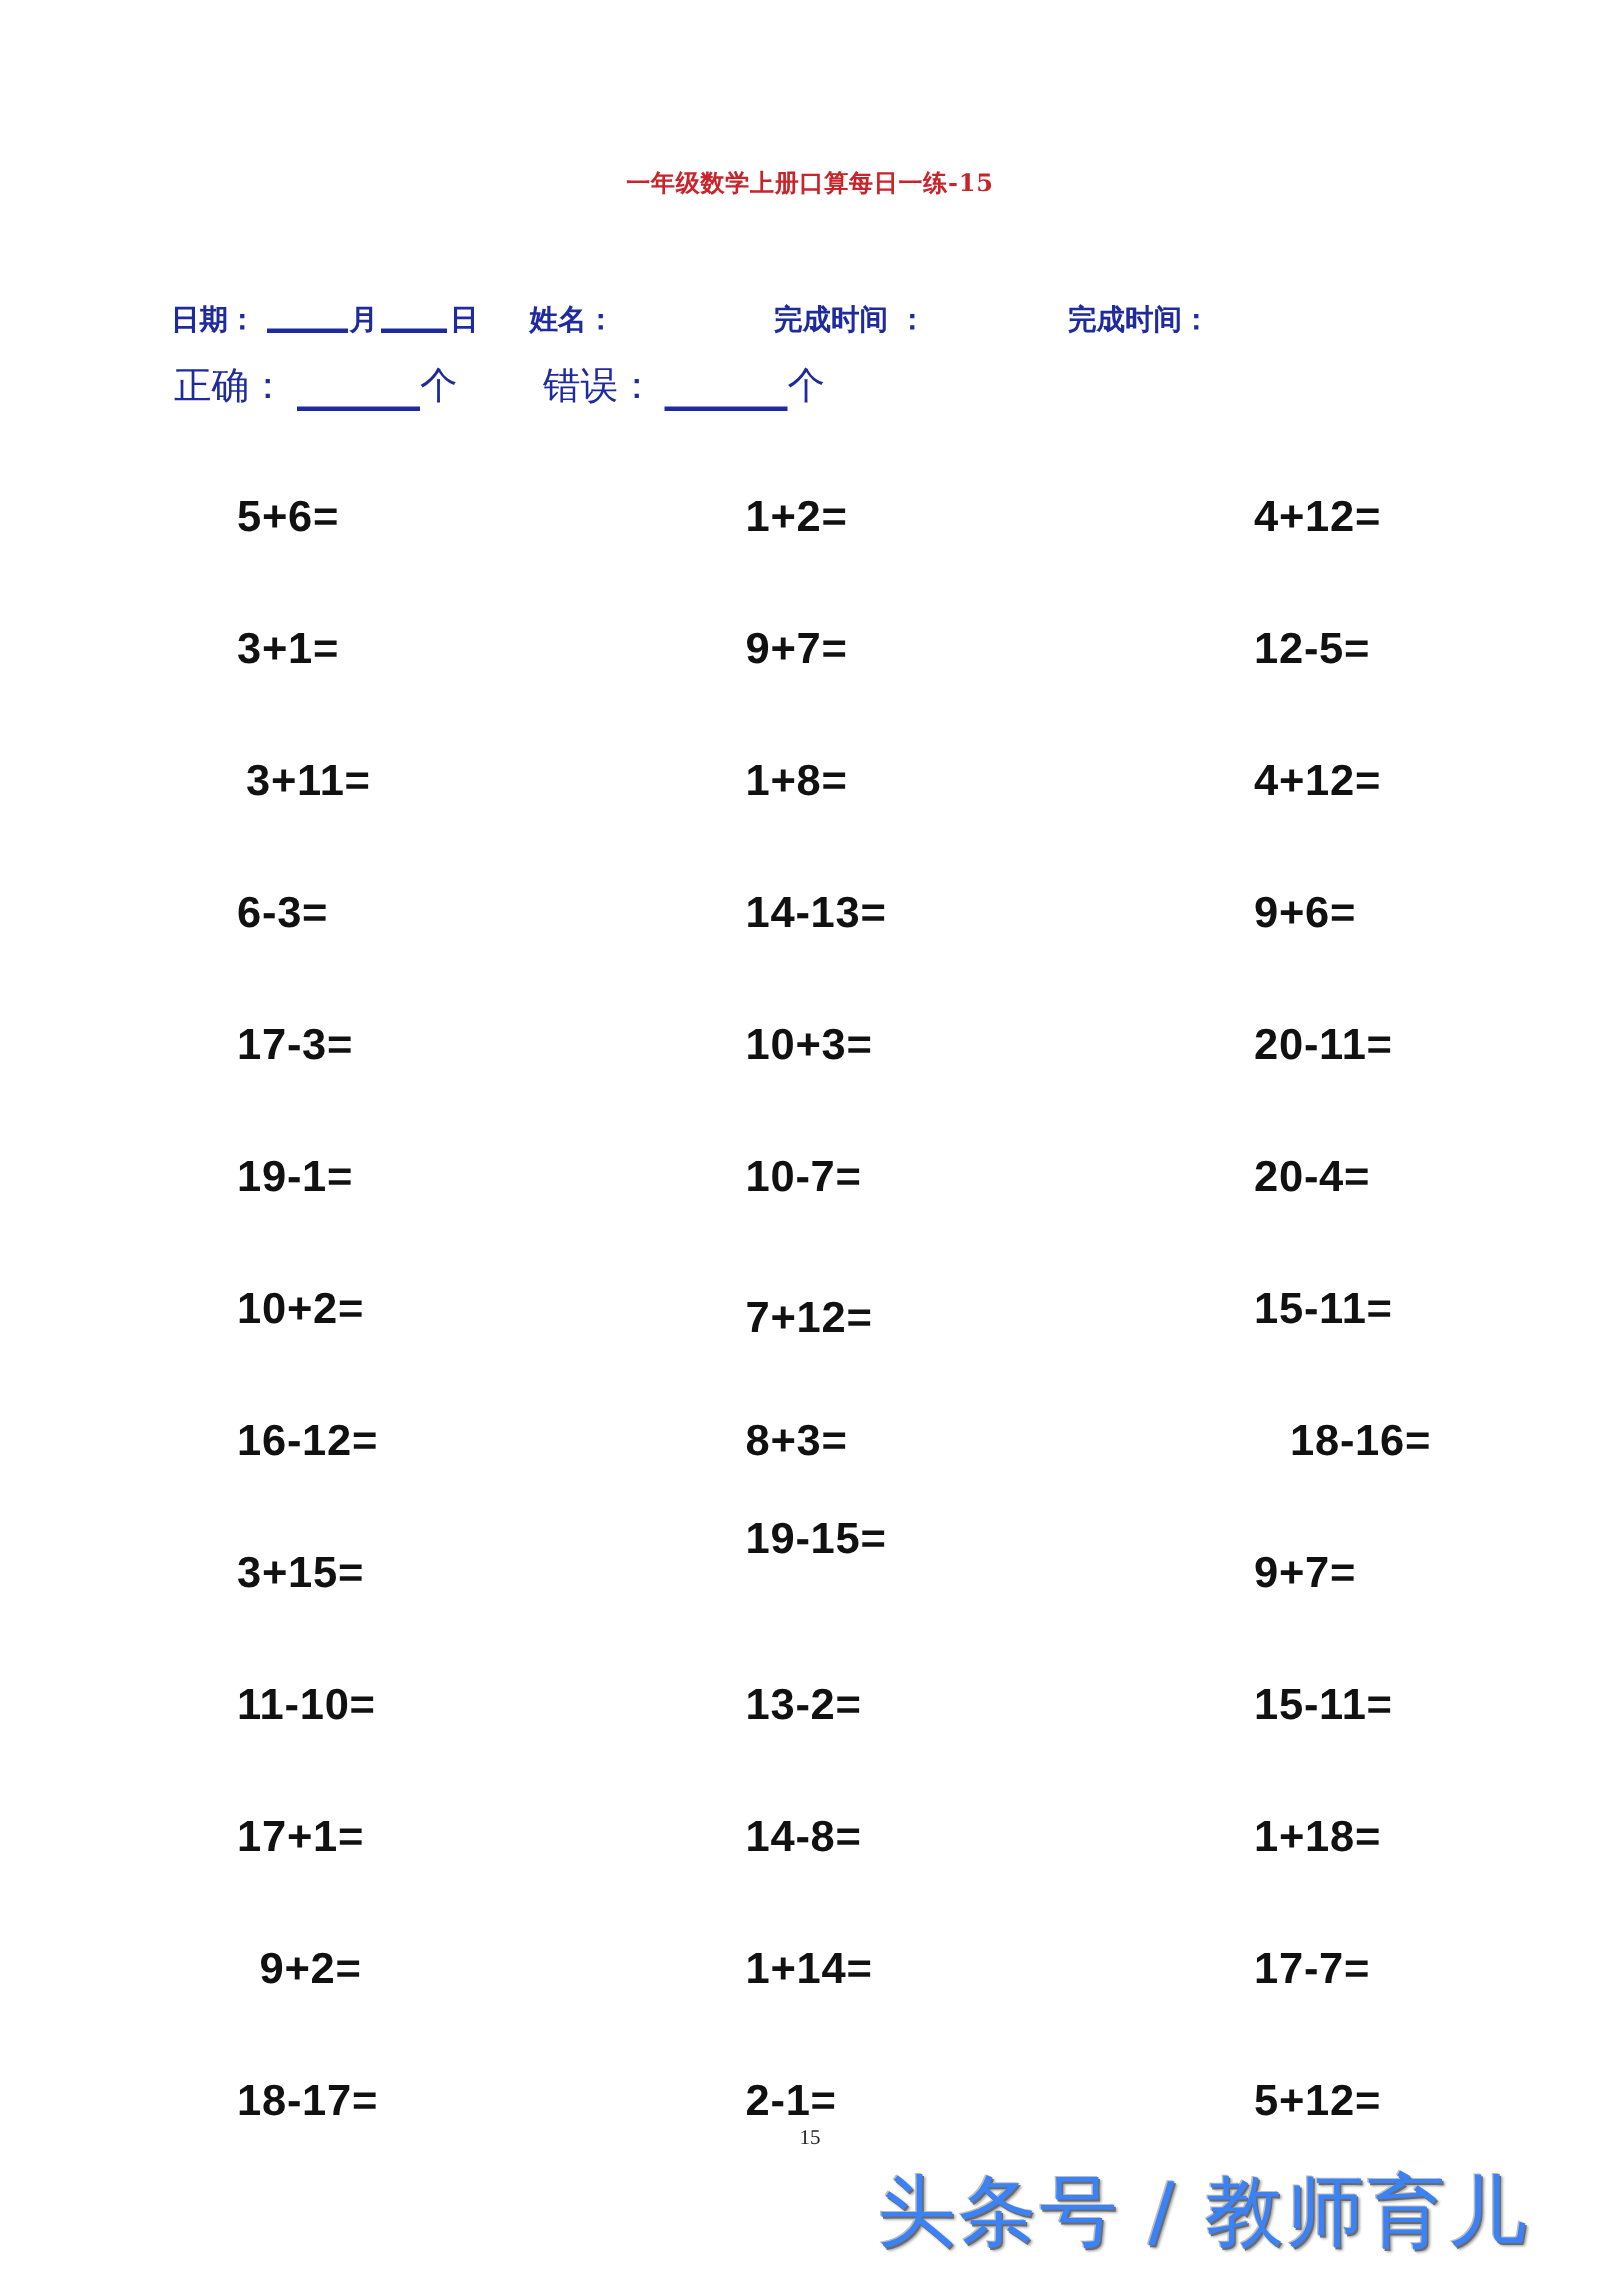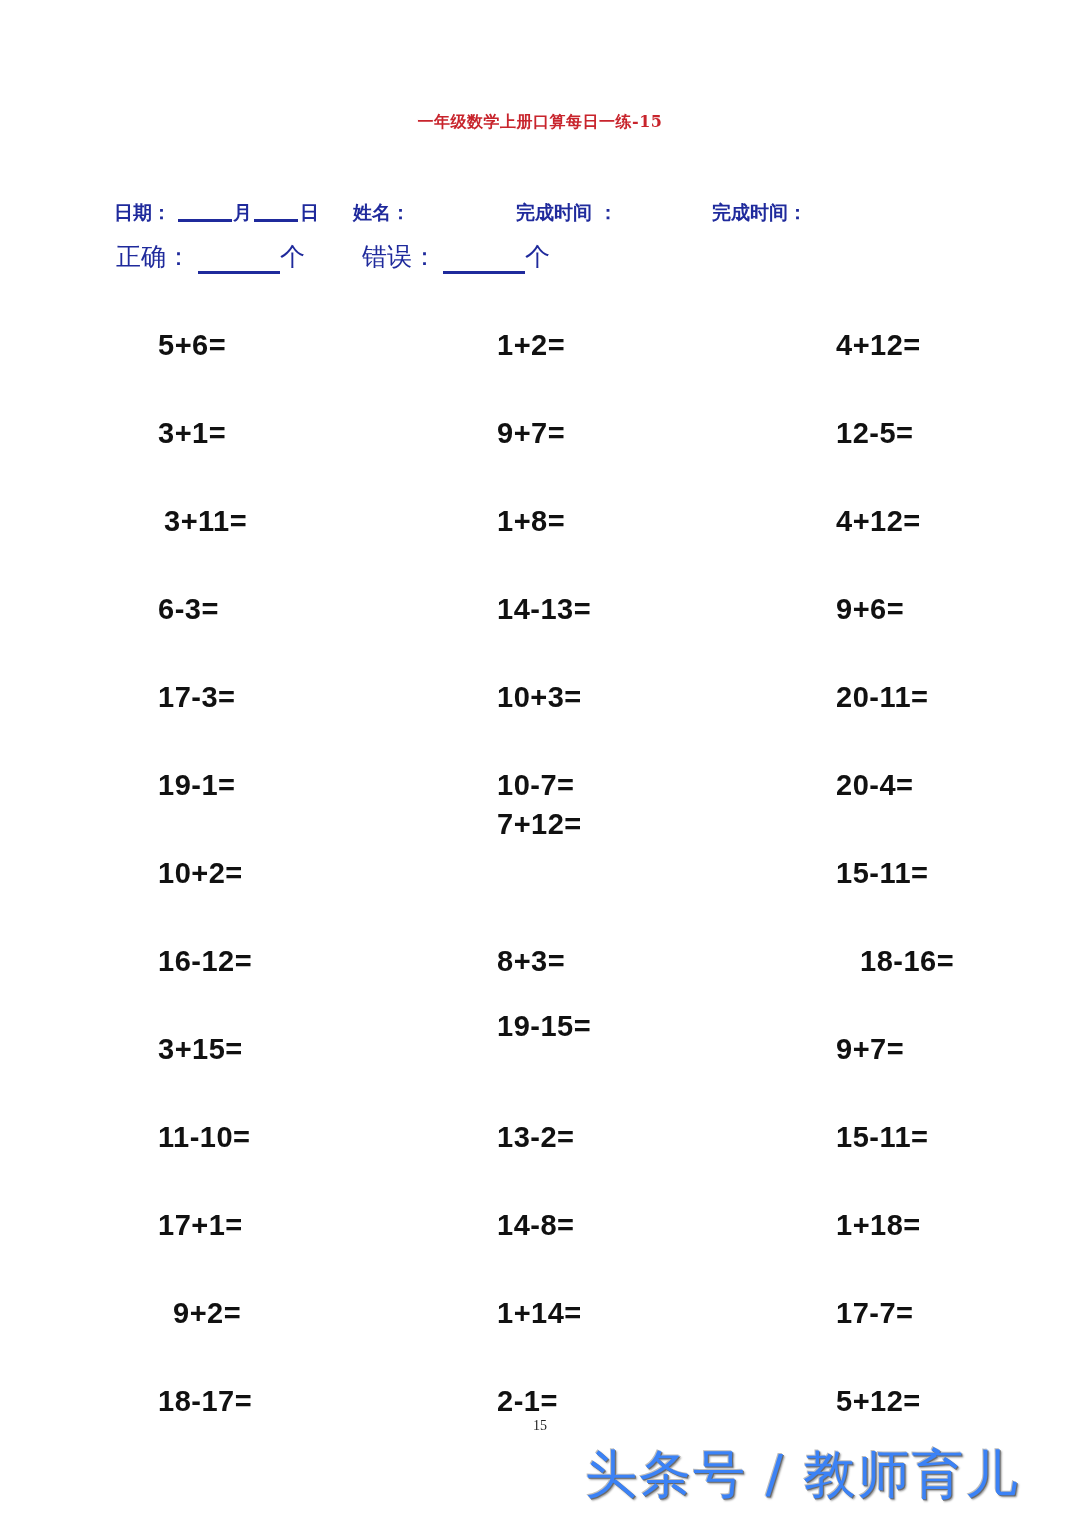--- a/index.html
+++ b/index.html
@@ -74,21 +74,21 @@
     <div class="problem" style="left: 158px; top: 593px;">6-3=</div>
     <div class="problem" style="left: 497px; top: 593px;">14-13=</div>
     <div class="problem" style="left: 836px; top: 593px;">9+6=</div>
     <div class="problem" style="left: 158px; top: 681px;">17-3=</div>
     <div class="problem" style="left: 497px; top: 681px;">10+3=</div>
     <div class="problem" style="left: 836px; top: 681px;">20-11=</div>
     <div class="problem" style="left: 158px; top: 769px;">19-1=</div>
     <div class="problem" style="left: 497px; top: 769px;">10-7=</div>
     <div class="problem" style="left: 836px; top: 769px;">20-4=</div>
     <div class="problem" style="left: 158px; top: 857px;">10+2=</div>
-    <div class="problem" style="left: 497px; top: 808px;">7+12=</div>
+    <div class="problem" style="left: 497px; top: 863px;">7+12=</div>
     <div class="problem" style="left: 836px; top: 857px;">15-11=</div>
     <div class="problem" style="left: 158px; top: 945px;">16-12=</div>
     <div class="problem" style="left: 497px; top: 945px;">8+3=</div>
     <div class="problem" style="left: 836px; top: 945px; margin-left: 24px;">18-16=</div>
     <div class="problem" style="left: 158px; top: 1033px;">3+15=</div>
     <div class="problem" style="left: 497px; top: 1010px;">19-15=</div>
     <div class="problem" style="left: 836px; top: 1033px;">9+7=</div>
     <div class="problem" style="left: 158px; top: 1121px;">11-10=</div>
     <div class="problem" style="left: 497px; top: 1121px;">13-2=</div>
     <div class="problem" style="left: 836px; top: 1121px;">15-11=</div>

